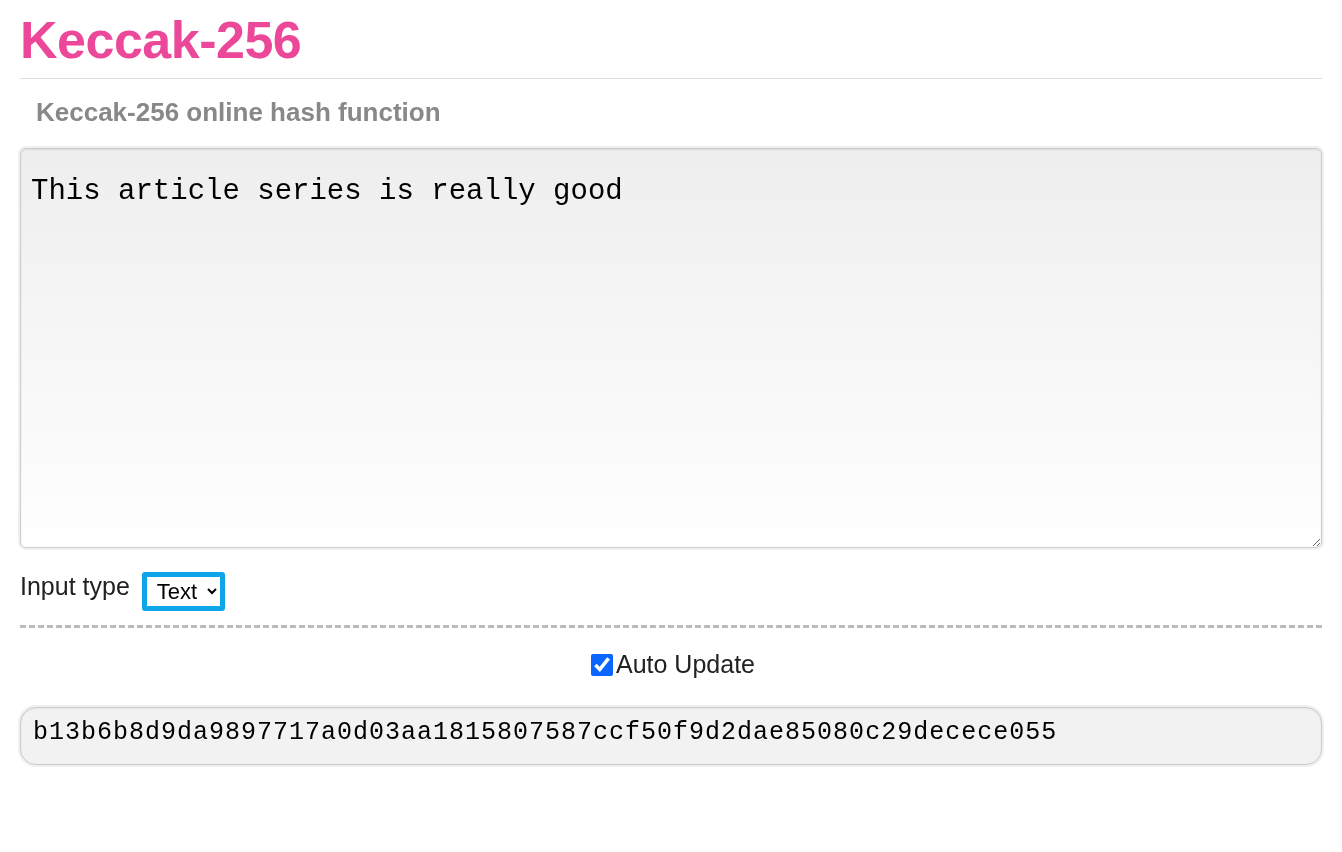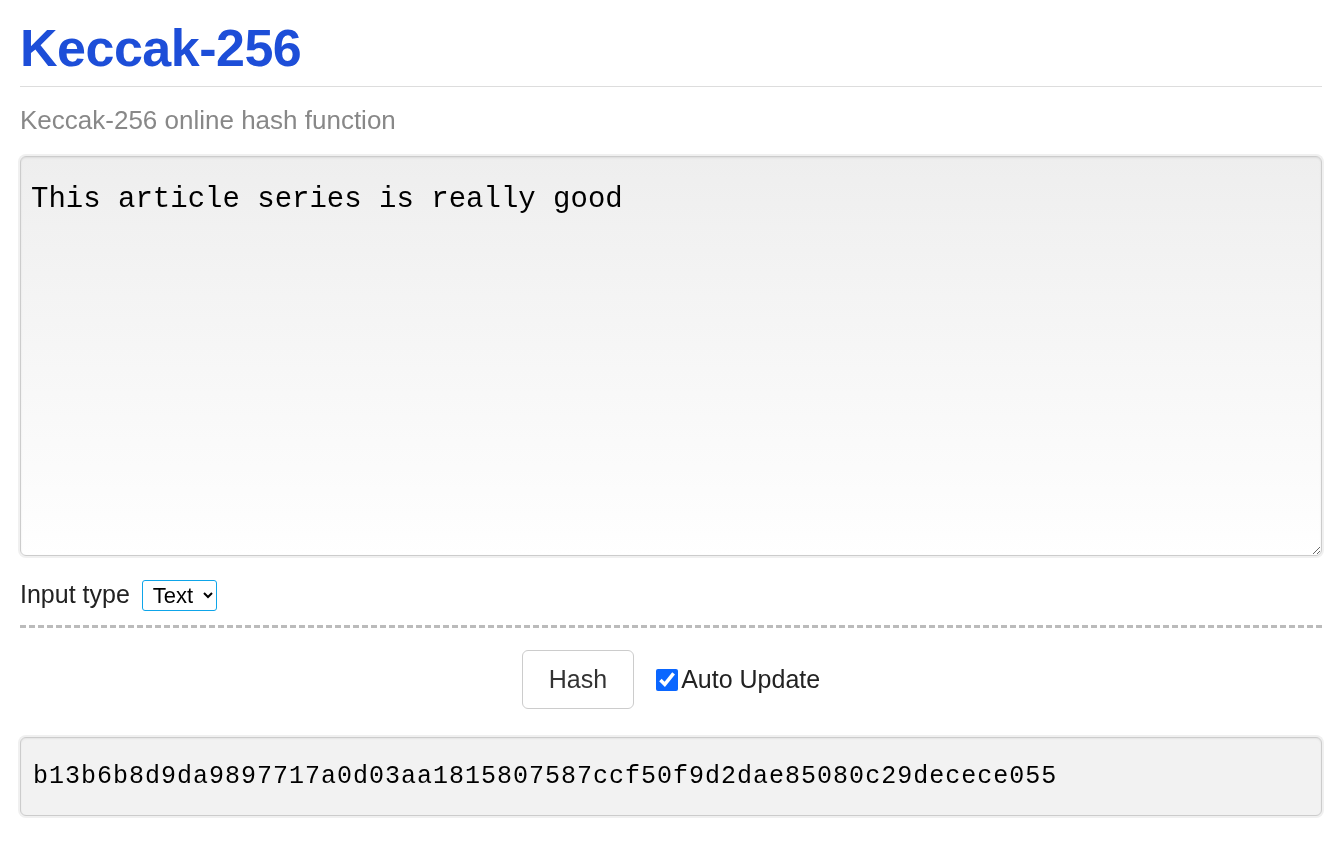--- a/index.html
+++ b/index.html
@@ -7,34 +7,34 @@
       margin: 0;
       padding: 10px 20px;
       font-family: "Helvetica Neue", Helvetica, Arial, sans-serif;
       font-size: 16px;
       color: #333;
       background: #fff;
     }
     h1 {
       font-size: 52px;
       font-weight: 700;
-      color: #1d4ed8;
-      margin: 8px 0 8px 0;
+      color: #ec4899;
+      margin: 0 0 8px 0;
       letter-spacing: -0.5px;
     }
     .title-rule {
       border: none;
       border-top: 1px solid #ddd;
       margin: 0 0 18px 0;
     }
     .subtitle {
       font-size: 26px;
       color: #888;
-      margin: 0 0 20px 0;
-      font-weight: 400;
+      margin: 0 0 20px 16px;
+      font-weight: 700;
     }
     .input-textarea {
       width: 100%;
       height: 400px;
       resize: both;
       padding: 24px 10px;
       font-family: "Courier New", Courier, monospace;
       font-size: 29px;
       line-height: 1.3;
       border: 1px solid #ccc;
@@ -50,21 +50,21 @@
       gap: 12px;
       margin: 20px 0 14px 0;
     }
     .row-input-type label {
       font-size: 25px;
       color: #222;
     }
     .select-input-type {
       font-size: 22px;
       padding: 1px 6px;
-      border: 1px solid #0ea5e9;
+      border: 5px solid #0ea5e9;
       border-radius: 3px;
       background: #fff;
     }
     .dashed-rule {
       border: none;
       border-top: 3px dashed #bbb;
       margin: 0 0 22px 0;
     }
     .controls-row {
       display: flex;
@@ -92,26 +92,26 @@
       accent-color: #0a66ff;
       cursor: pointer;
     }
     .auto-update-label {
       font-size: 25px;
       color: #222;
     }
     .output-box {
       width: 100%;
       min-height: 58px;
-      padding: 24px 12px;
+      padding: 10px 12px;
       font-family: "Courier New", Courier, monospace;
       font-size: 25px;
       letter-spacing: 1px;
       border: 1px solid #ccc;
-      border-radius: 6px;
+      border-radius: 16px;
       background: #f2f2f2;
       box-shadow: inset 0 1px 2px rgba(0,0,0,0.06), 0 0 0 2px #f0f0f0;
       color: #000;
       word-break: break-all;
     }
   </style>
 </head>
 <body>
 
 
@@ -125,21 +125,20 @@
 <div class="row-input-type">
   <label>Input type</label>
   <select class="select-input-type">
     <option>Text</option>
   </select>
 </div>
 
 <hr class="dashed-rule">
 
 <div class="controls-row">
-  <button class="hash-button">Hash</button>
   <div class="auto-update-wrap">
     <input type="checkbox" checked="" class="auto-update-checkbox" style="">
     <span class="auto-update-label">Auto Update</span>
   </div>
 </div>
 
 <div class="output-box">b13b6b8d9da9897717a0d03aa1815807587ccf50f9d2dae85080c29decece055</div>
 
 
 

